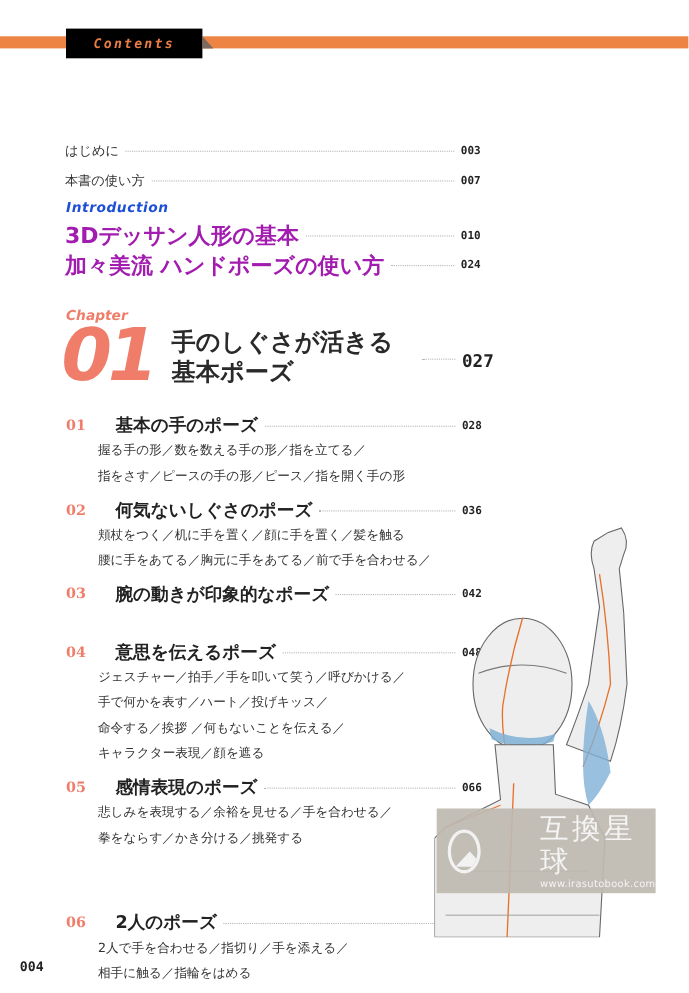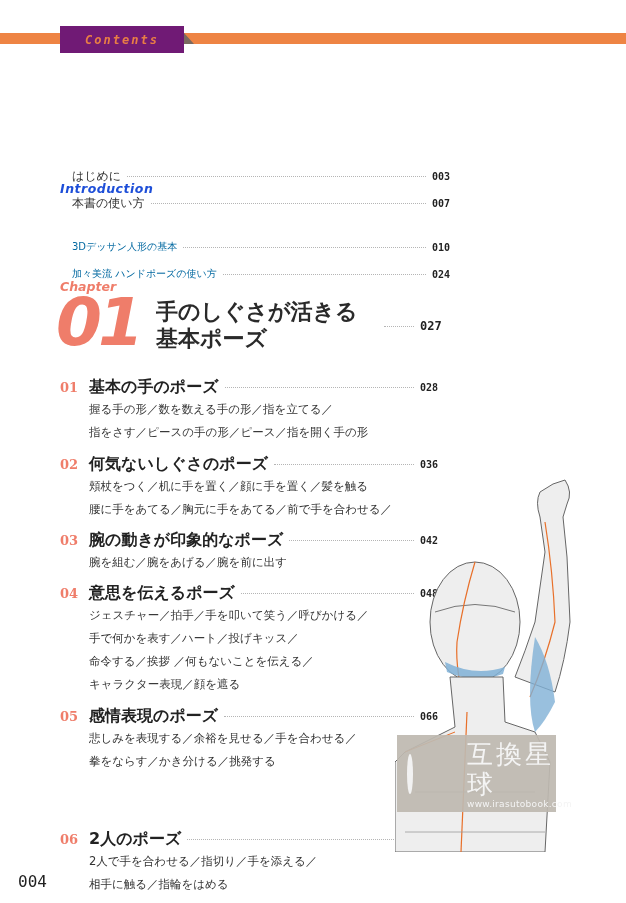--- a/index.html
+++ b/index.html
@@ -1,48 +1,48 @@
 <!DOCTYPE html>
 <html><head>
 <meta charset="utf-8">
 <style>
   html, body { margin:0; padding:0; }
   body { width:626px; height:903px; background:#ffffff; position:relative; overflow:hidden;
          font-family:"DejaVu Sans", sans-serif; color:#2a2a2a; }
   .band { position:absolute; left:0; top:33px; width:626px; height:11px; background:#ee8444; }
-  .tab { position:absolute; left:60px; top:26px; width:124px; height:27px; background:#701a75;
+  .tab { position:absolute; left:60px; top:26px; width:124px; height:27px; background:#000000;
          display:flex; align-items:center; justify-content:center; }
   .tab span { color:#e87d45; font-family:"DejaVu Sans Mono", monospace; font-weight:bold; font-style:italic;
               font-size:12px; letter-spacing:2px; }
   .tab-corner { position:absolute; left:184px; top:33px; width:0; height:0;
                 border-left:10px solid #7a6a60; border-top:11px solid transparent; }
-  .row { position:absolute; left:72px; width:378px; display:flex; align-items:center;margin-top:39px; }
+  .row { position:absolute; left:59px; width:378px; display:flex; align-items:center; }
   .row .t { white-space:nowrap; }
   .row .dots { flex:1; border-bottom:1.5px dotted #b5b5b5; margin:0 6px; height:0; align-self:center; }
   .row .p { font-family:"DejaVu Sans Mono", monospace; font-weight:bold; font-size:10px; color:#222; }
   .small .t { font-size:12px; color:#333; }
   .intro-label { position:absolute; left:60px; top:181px; color:#1d4ed8; font-weight:bold; font-style:italic;
                  font-size:12.5px; letter-spacing:0.5px; }
-  .intro .t { font-size:10px; font-weight:normal; color:#0369a1; }
+  .intro .t { font-size:20px; font-weight:bold; color:#a21caf; }
   .chapter-label { position:absolute; left:60px; top:279px; color:#ef7d6a; font-weight:bold; font-style:italic; font-size:12.5px; }
   .chapter-num { position:absolute; left:56px; top:288px; color:#ef7d6a; font-weight:bold; font-style:italic;
                  font-size:66px; line-height:70px; letter-spacing:-4px; }
   .chapter-title { position:absolute; left:156px; top:298px; font-size:22px; font-weight:bold; line-height:27px; color:#2a2a2a; }
   .chapter-dots { position:absolute; left:384px; top:326px; width:30px; border-bottom:1.5px dotted #b5b5b5; }
-  .chapter-page { position:absolute; left:420px; top:319px; font-family:"DejaVu Sans Mono", monospace; font-weight:bold; font-size:12px; color:#222; }
+  .chapter-page { position:absolute; left:420px; top:319px; font-family:"DejaVu Sans Mono", monospace; font-weight:bold; font-size:16px; color:#222; }
   .sec { position:absolute; left:60px; width:378px; }
   .sec-head { display:flex; align-items:center; height:22px; }
   .sec-num { color:#ef7d6a; font-family:"DejaVu Serif", serif; font-weight:bold; font-size:13px; width:29px; }
-  .sec-title { font-size:16px; font-weight:bold; color:#222; white-space:nowrap; }
+  .sec-title { font-size:16px; font-weight:bold; color:#222; white-space:nowrap;margin-left:16px; }
   .sec-head .dots { flex:1; border-bottom:1.5px dotted #b5b5b5; margin:0 6px; }
   .sec-head .p { font-family:"DejaVu Sans Mono", monospace; font-weight:bold; font-size:10px; color:#222; }
   .sub { padding-left:29px; font-size:11.5px; color:#333; line-height:23px; white-space:nowrap; }
-  .folio { position:absolute; left:18px; top:872px; font-family:"DejaVu Sans Mono", monospace; font-weight:normal; font-size:16px; color:#222; }
+  .folio { position:absolute; left:18px; top:872px; font-family:"DejaVu Sans Mono", monospace; font-weight:bold; font-size:12px; color:#222; }
   .figure { position:absolute; left:395px; top:462px; width:231px; height:390px; }
-  .watermark { position:absolute; left:397px; top:735px; width:159px; height:77px; background:rgba(190,184,176,0.92);
+  .watermark { position:absolute; left:397px; top:735px; width:199px; height:77px; background:rgba(190,184,176,0.92);
                display:flex; align-items:center;gap:44px; }
   .wm-logo { width:40px; height:40px; border:3px solid #f2f2f2; border-radius:50%; margin-left:10px; margin-right:10px;
              position:relative; overflow:hidden; box-sizing:border-box; }
   .wm-logo::after { content:""; position:absolute; left:4px; bottom:3px; width:0; height:0;
                     border-left:13px solid transparent; border-right:13px solid transparent; border-bottom:14px solid #f2f2f2; }
   .wm-text { color:#f4f4f4; }
   .wm-cn { font-size:26px; letter-spacing:3px; line-height:30px; }
   .wm-url { font-size:9px; letter-spacing:0.3px; }
 </style>
 </head>
@@ -108,21 +108,20 @@
   <div class="sub">腰に手をあてる／胸元に手をあてる／前で手を合わせる／</div>
 </div>
 
 <div class="sec" style="top:529px;">
   <div class="sec-head">
     <span class="sec-num">03</span>
     <span class="sec-title">腕の動きが印象的なポーズ</span>
     <span class="dots"></span>
     <span class="p">042</span>
   </div>
-  <div class="sub">腕を組む／腕をあげる／腕を前に出す</div>
 </div>
 
 <div class="sec" style="top:582px;">
   <div class="sec-head">
     <span class="sec-num">04</span>
     <span class="sec-title">意思を伝えるポーズ</span>
     <span class="dots"></span>
     <span class="p">048</span>
   </div>
   <div class="sub">ジェスチャー／拍手／手を叩いて笑う／呼びかける／</div>

